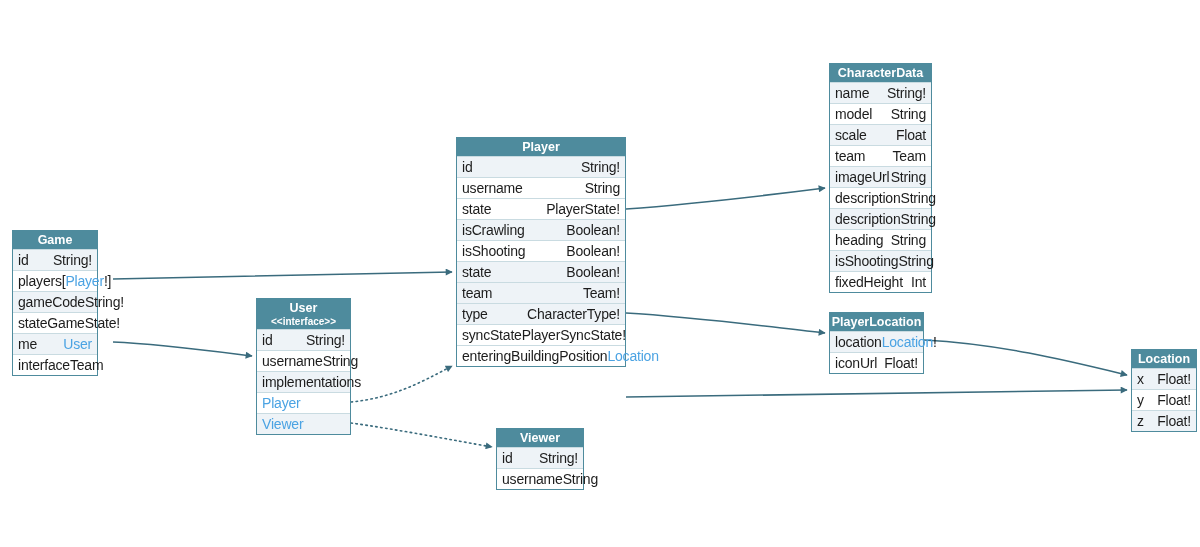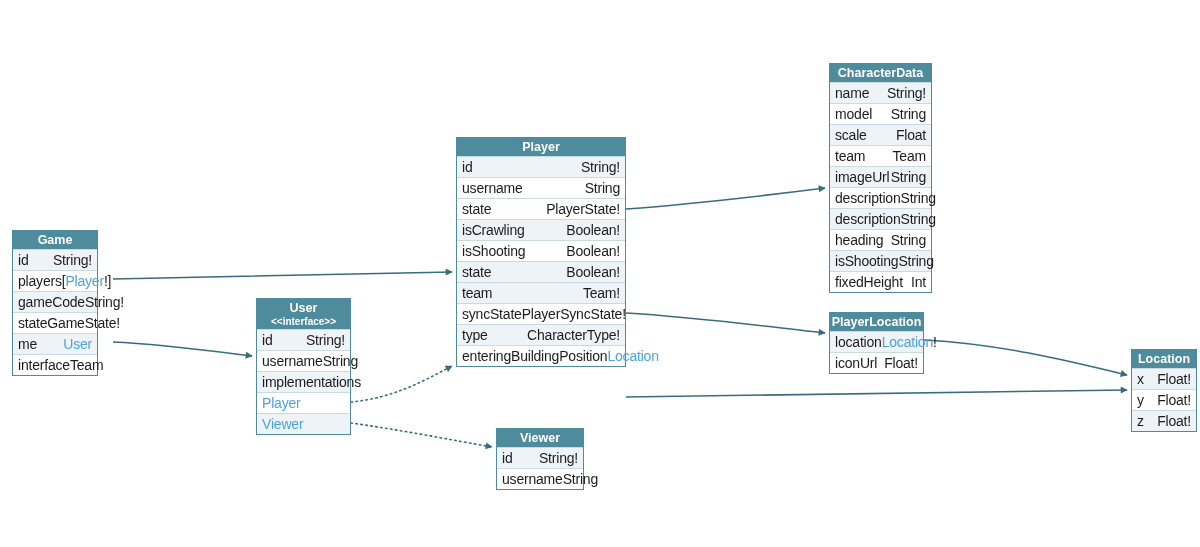--- a/index.html
+++ b/index.html
@@ -163,27 +163,27 @@
         <span class="ftype">Boolean!</span>
       </div>
       <div class="row alt">
         <span class="fname">state</span>
         <span class="ftype">Boolean!</span>
       </div>
       <div class="row alt">
         <span class="fname">team</span>
         <span class="ftype">Team!</span>
       </div>
+      <div class="row alt">
+        <span class="fname">type</span>
+        <span class="ftype">CharacterType!</span>
+      </div>
       <div class="row">
         <span class="fname">syncState</span>
         <span class="ftype">PlayerSyncState!</span>
-      </div>
-      <div class="row alt">
-        <span class="fname">type</span>
-        <span class="ftype">CharacterType!</span>
       </div>
       <div class="row">
         <span class="fname">enteringBuildingPosition</span>
         <span class="ftype"><span></span><span class="link">Location</span><span></span></span>
       </div>
     </div>
     <div class="entity" style="left: 829px; top: 63px; width: 103px;">
       <div class="entity-header">
         <div class="entity-title">CharacterData</div>
       </div>

